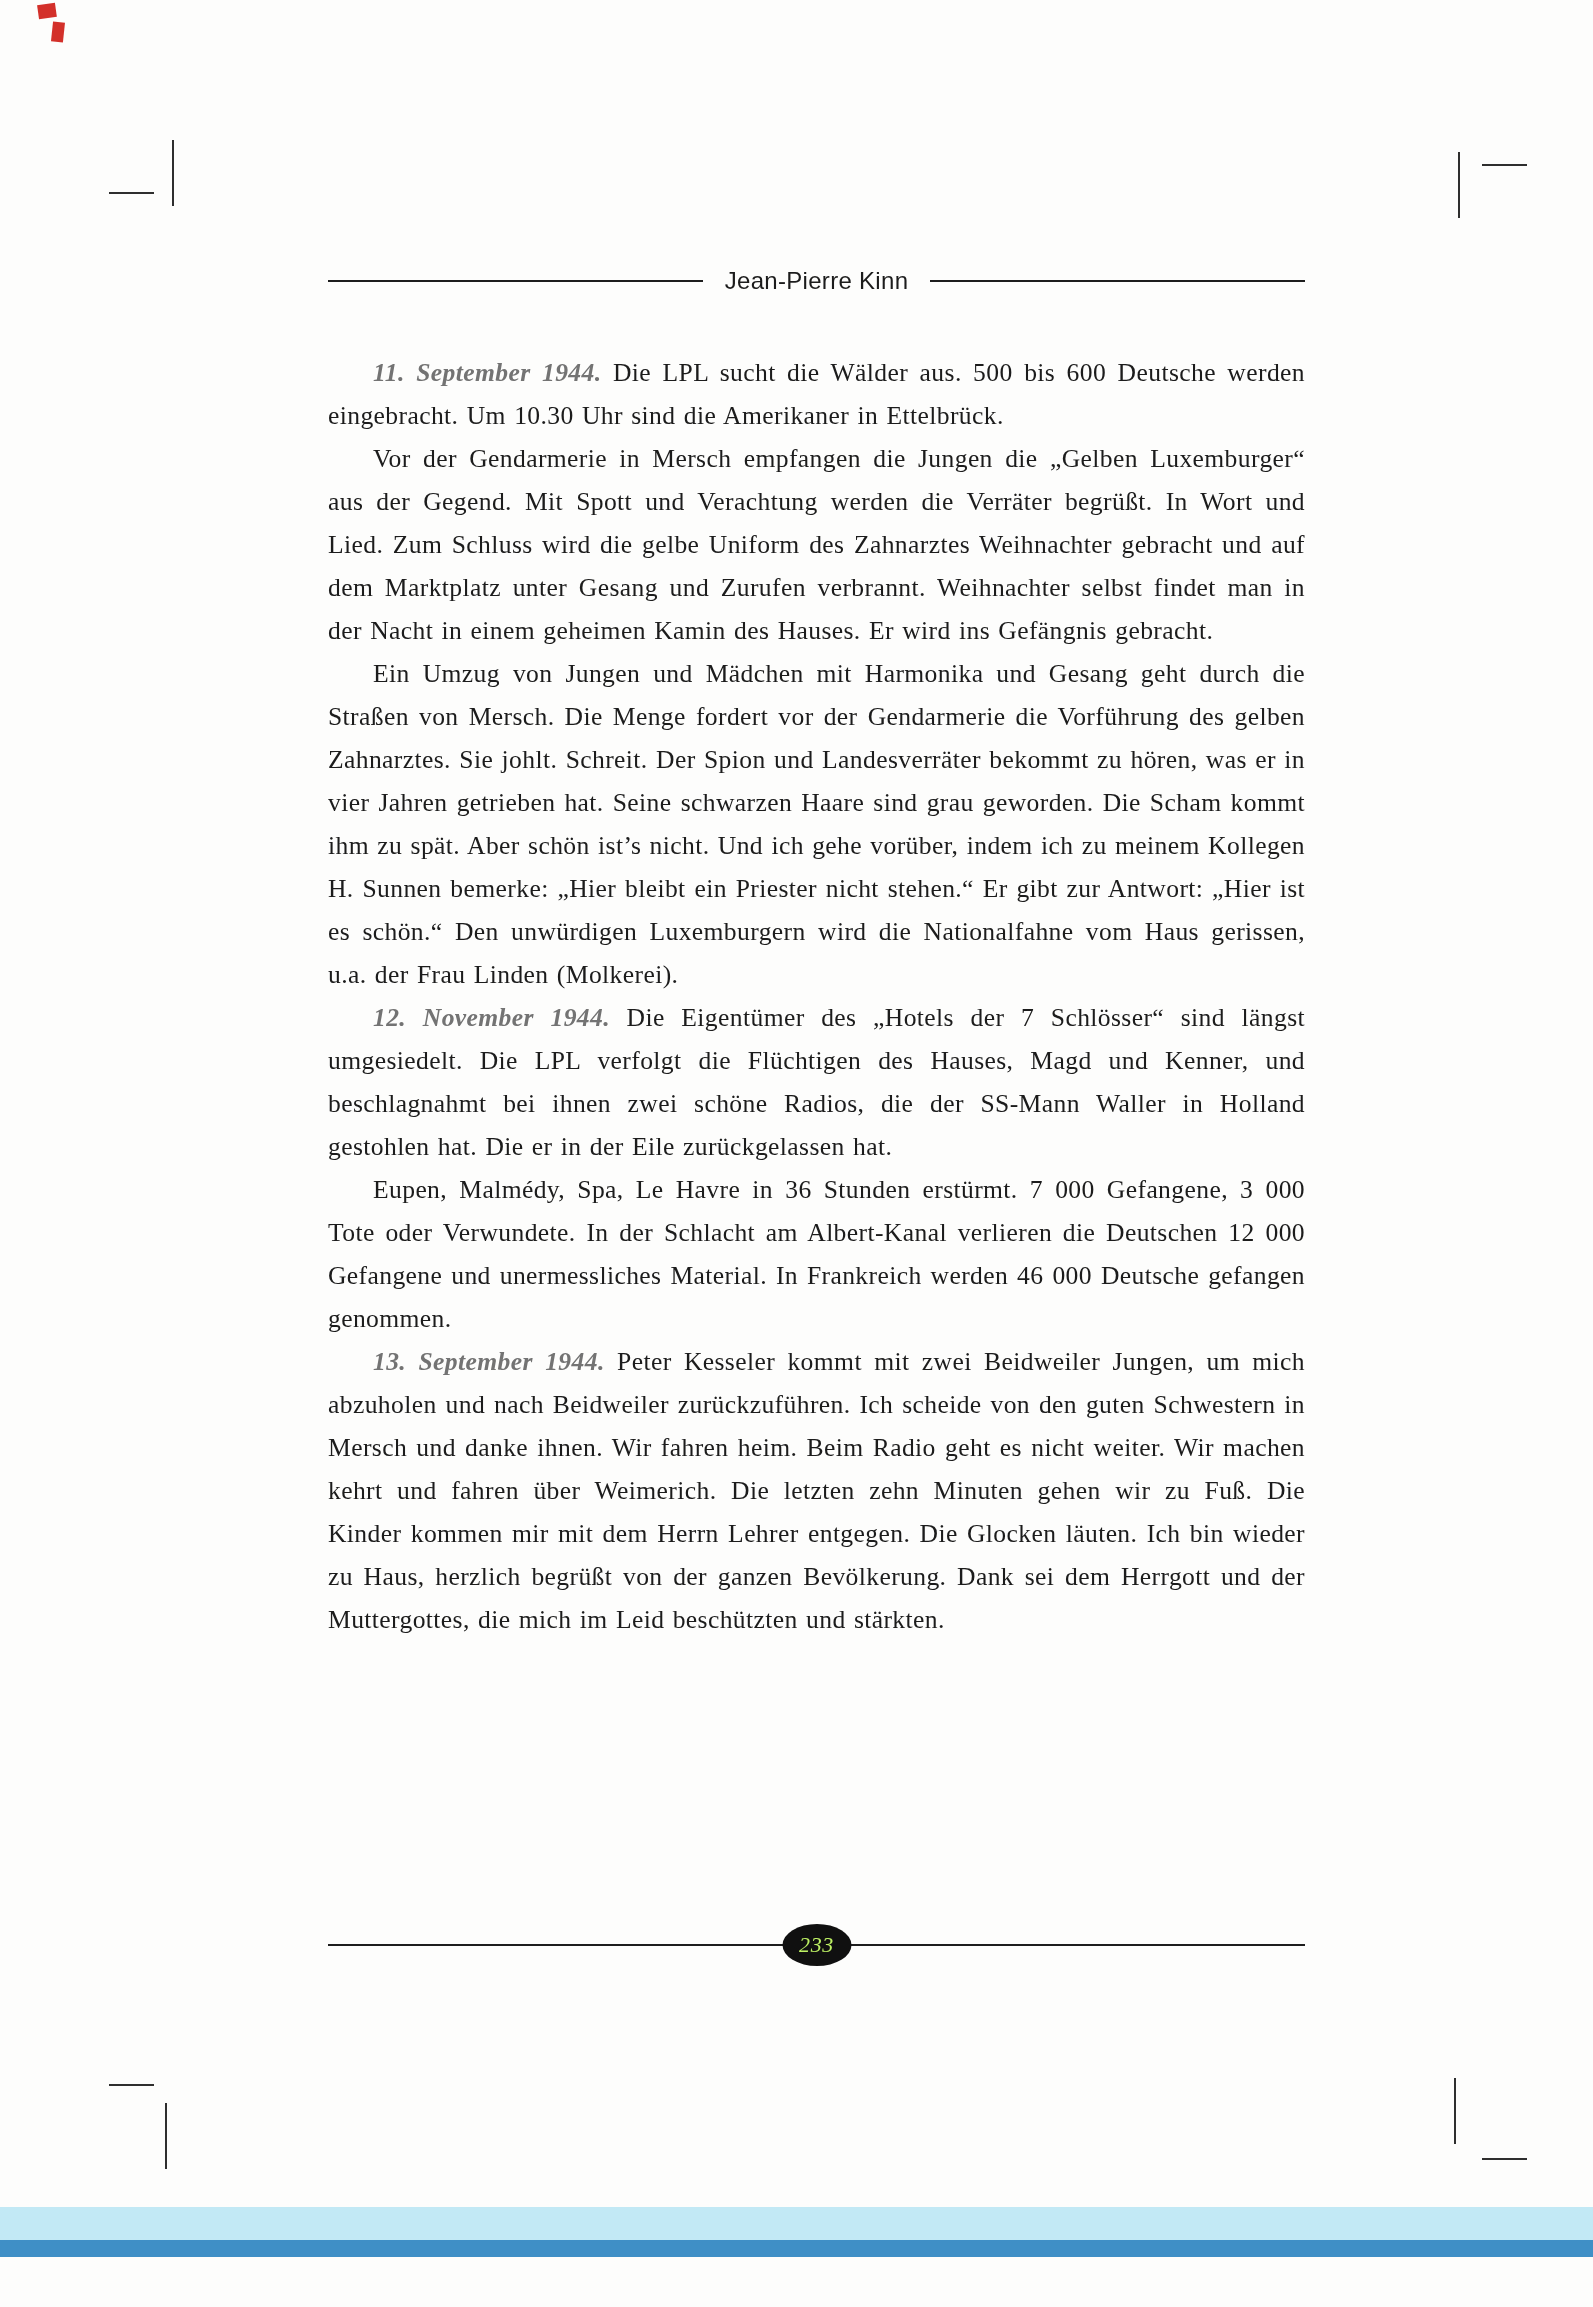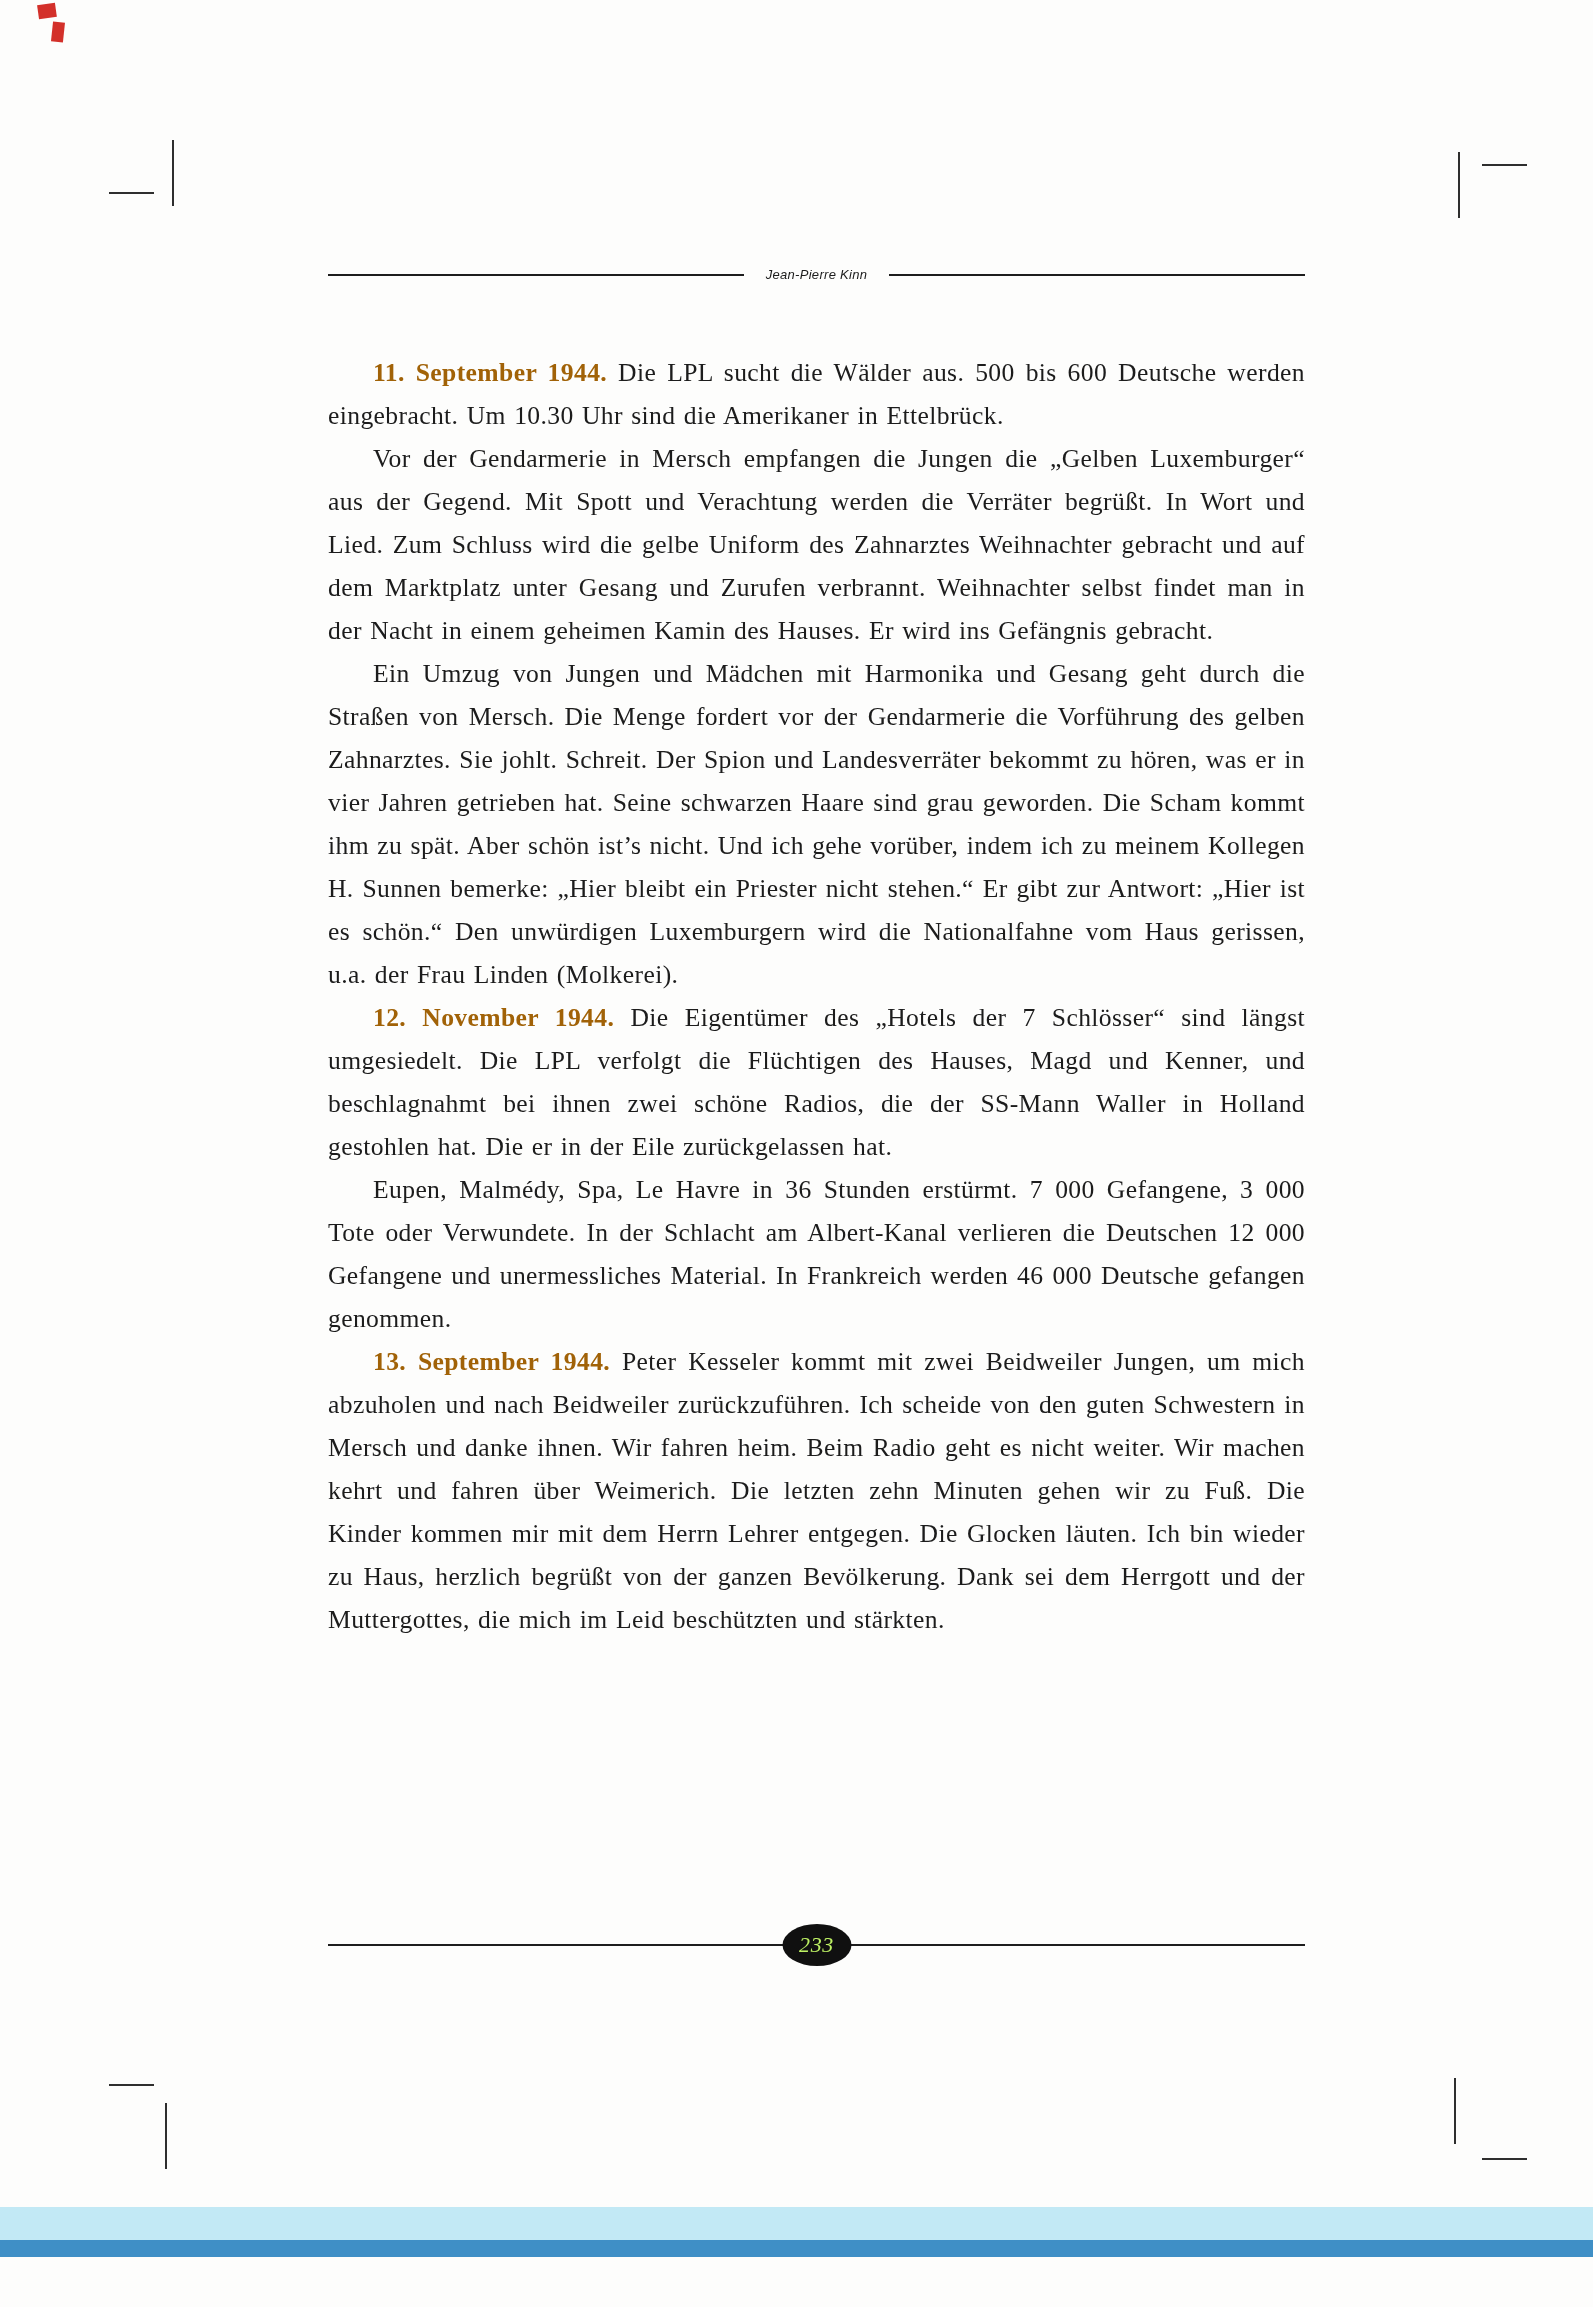--- a/index.html
+++ b/index.html
@@ -16,41 +16,41 @@
 
   
   .running-head {
     position:absolute;
     left:328px; top:267px; width:977px;
     display:flex; align-items:center; gap:22px;
   }
   .running-head .rule { flex:1; height:2px; background:#1d1d1d; }
   .running-head .author {
     font-family:"Liberation Sans", sans-serif;
-    font-style:italic;
-    font-size:13px;
+    font-size:24px;
     letter-spacing:0.3px;
     white-space:nowrap;
   }
 
   
   .body-text {
     position:absolute;
     left:328px; top:351px; width:977px;
     font-size:25.6px;
     line-height:43px;
     text-align:justify;
     word-spacing:0.06em;
     letter-spacing:0.015em;
     hyphens:auto;
   }
   .body-text p { text-indent:45px; }
   .entry-date {
+    font-style:italic;
     font-weight:bold;
-    color:#a16207;
+    color:#737373;
   }
 
   
   .footer {
     position:absolute;
     left:328px; top:1924px; width:977px; height:43px;
   }
   .footer .rule {
     position:absolute; left:0; right:0; top:19.7px; height:2px; background:#1d1d1d;
   }

